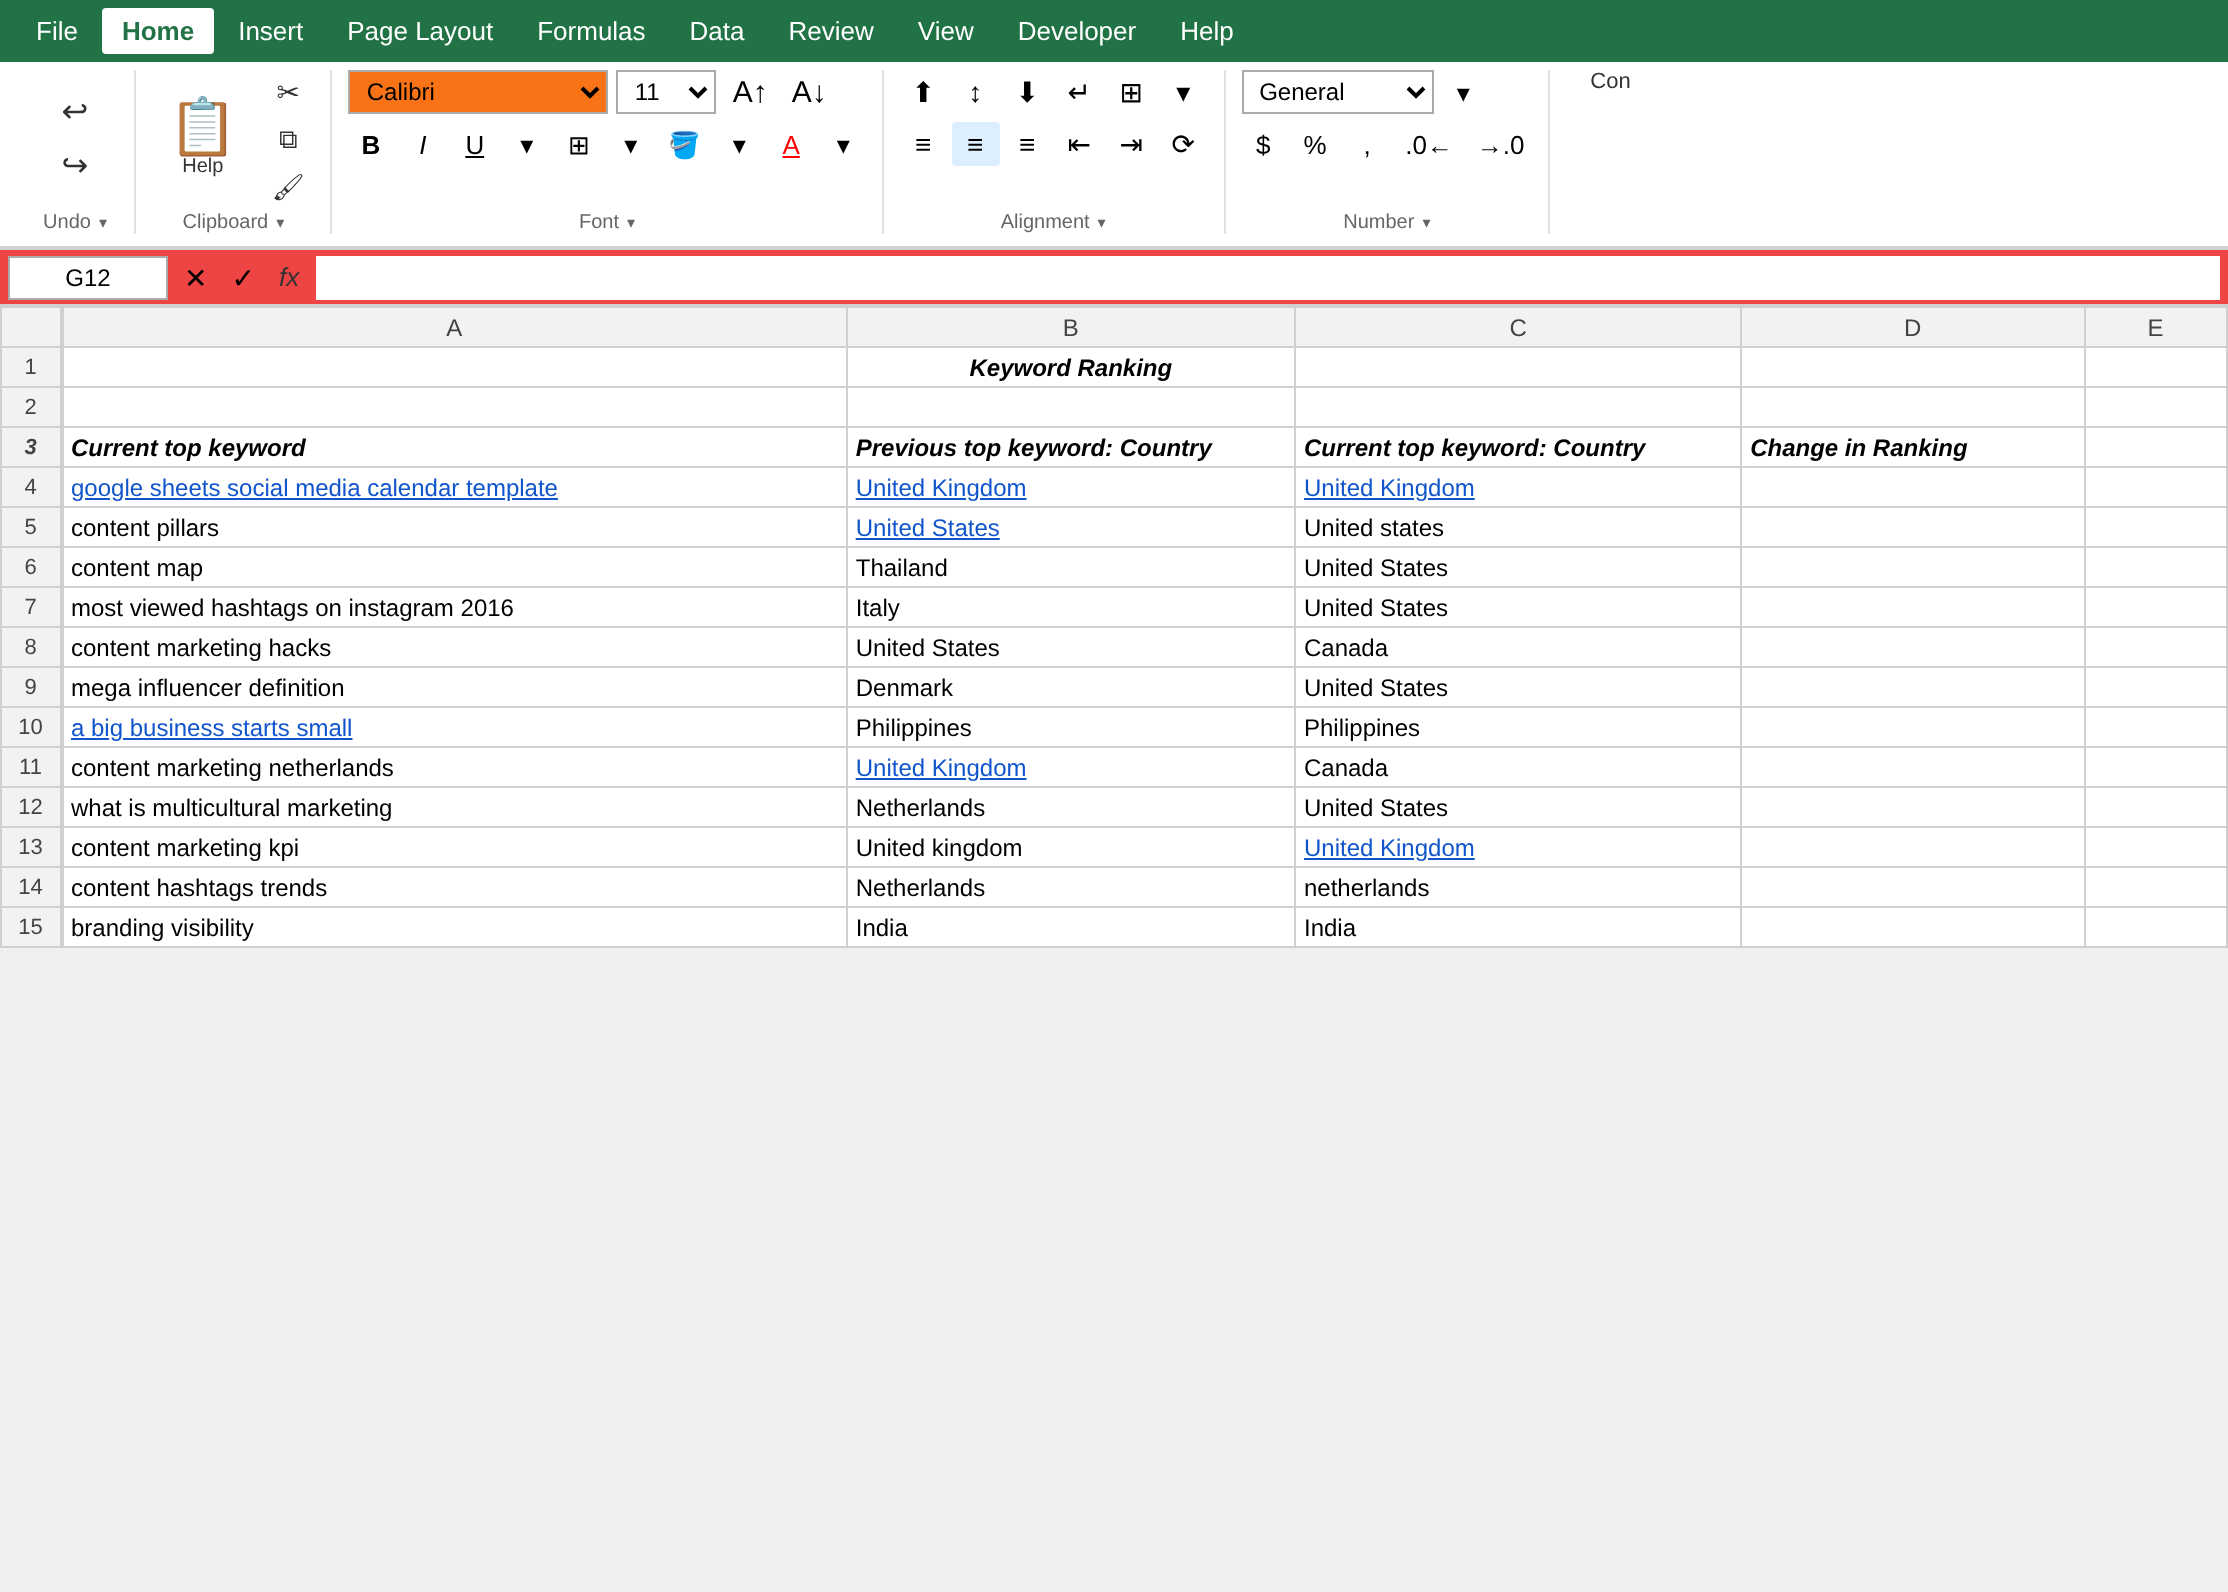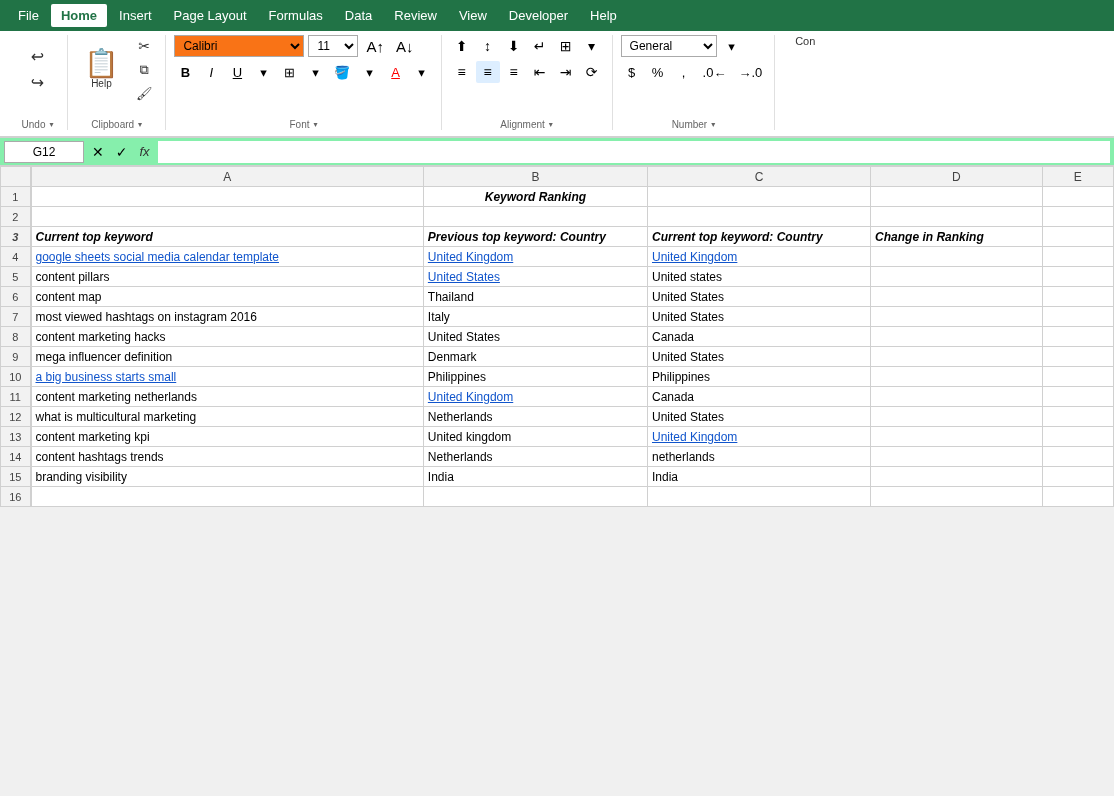--- a/index.html
+++ b/index.html
@@ -24,21 +24,21 @@
       display: flex; align-items: stretch; gap: 0;
     }
 
     .ribbon-group {
       display: flex; flex-direction: column; align-items: center;
       padding: 0 8px; border-right: 1px solid #e0e0e0; min-width: 60px;
     }
     .ribbon-group:last-child { border-right: none; }
     .ribbon-group-content { display: flex; align-items: center; gap: 4px; flex: 1; }
     .ribbon-group-label {
-      font-size: 10px; color: #666; margin-top: 15px; text-align: center;
+      font-size: 10px; color: #666; margin-top: 2px; text-align: center;
       display: flex; align-items: center; gap: 4px;
     }
     .group-expand-icon { font-size: 8px; cursor: pointer; }
 
     .ribbon-btn {
       display: flex; align-items: center; justify-content: center;
       padding: 3px 5px; cursor: pointer; border-radius: 2px; border: none;
       background: transparent; font-size: 11px; color: #333;
     }
 
@@ -72,21 +72,21 @@
       cursor: pointer; font-size: 14px; display: flex; align-items: center;
       justify-content: center; border-radius: 2px;
     }
     .number-select {
       width: 96px; height: 22px; font-size: 12px; border: 1px solid #aaa;
       padding: 1px 4px; background: white;
     }
 
     
     .formula-bar {
-      display: flex; align-items: center; background: #86efac; border-bottom: 1px solid #d0d0d0;
+      display: flex; align-items: center; background: #ef4444; border-bottom: 1px solid #d0d0d0;
       padding: 2px 4px; gap: 4px; height: 28px;
     }
     .cell-ref {
       width: 80px; height: 22px; border: 1px solid #aaa; padding: 2px 6px;
       font-size: 12px; text-align: center;
     }
     .formula-btn { border: none; background: transparent; cursor: pointer; font-size: 14px; padding: 2px 4px; }
     .formula-input {
       flex: 1; height: 22px; border: none; outline: none; font-size: 12px; padding: 2px 4px;
     }
@@ -407,23 +407,15 @@
           <td></td>
         </tr>
         <tr>
           <td class="row-num">15</td>
           <td>branding visibility</td>
           <td>India</td>
           <td>India</td>
           <td></td>
           <td></td>
         </tr>
-        <tr>
-          <td class="row-num">16</td>
-          <td></td>
-          <td></td>
-          <td></td>
-          <td></td>
-          <td></td>
-        </tr>
       </tbody>
   </table>
 </div>
 
 </body></html>

